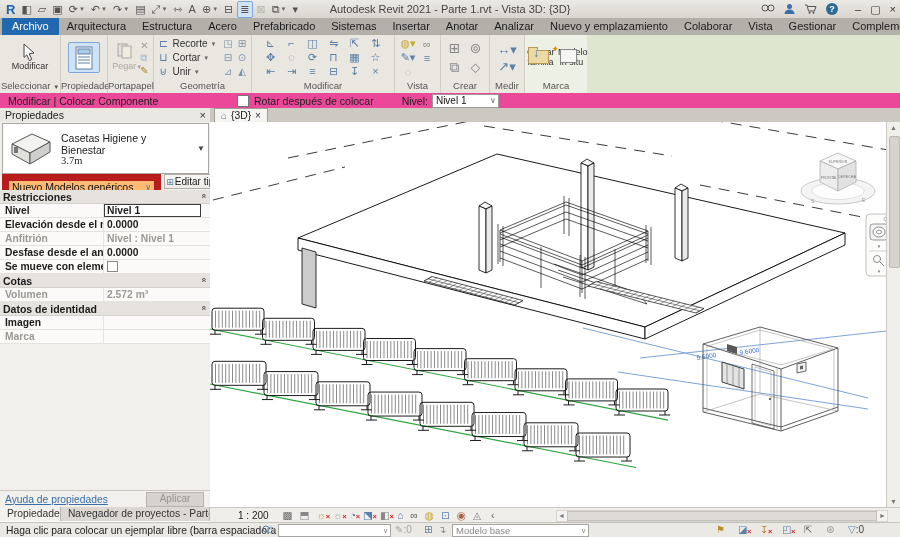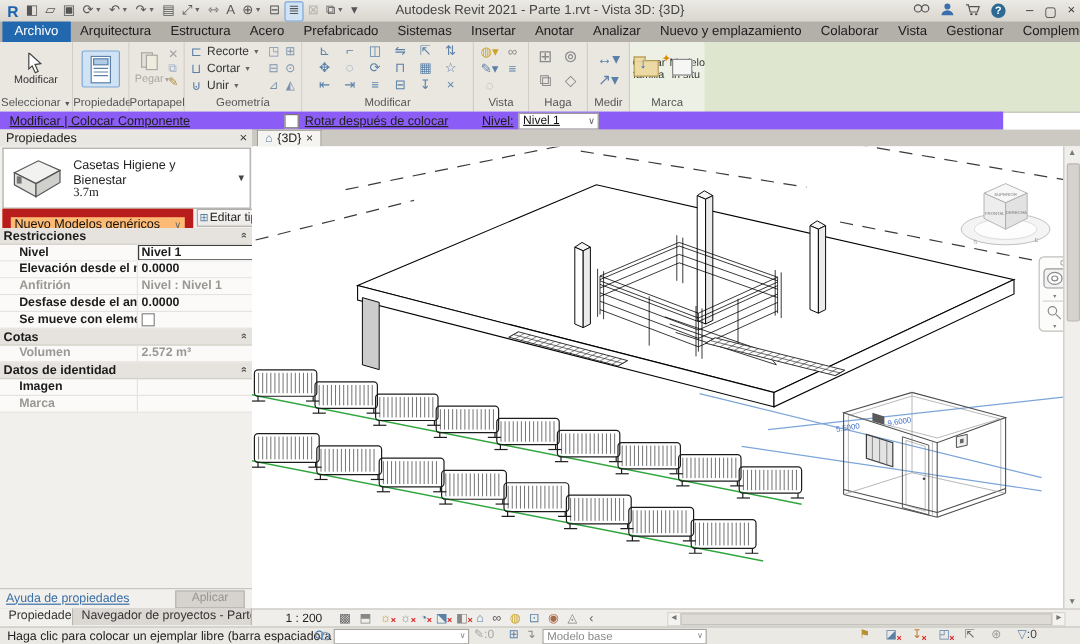--- a/index.html
+++ b/index.html
@@ -54,22 +54,22 @@
   .mgrid4 span{font-size:14px;color:#8a8a8a;}
   .medcol{display:flex;flex-direction:column;gap:2px;align-items:center;}
   .medcol span{font-size:13px;color:#5b80a8;}
   .ficon{position:relative;width:22px;height:18px;margin:0 auto 1px;}
   .folder{position:absolute;left:1px;top:3px;width:19px;height:12px;background:#ecd9a4;border:1px solid #b59a55;border-radius:1px;}
   .folder:before{content:"";position:absolute;left:-1px;top:-4px;width:8px;height:3px;background:#ecd9a4;border:1px solid #b59a55;border-bottom:none;}
   .blue-dn{position:absolute;left:6px;top:2px;color:#2f6fc0;font-size:12px;font-weight:bold;}
   .cube{position:absolute;left:2px;top:2px;width:15px;height:12px;background:#f6f6f4;border:1px solid #8a8a8a;}
   .spark{position:absolute;right:-1px;top:-2px;color:#e08a00;font-size:9px;}
   
-  .optionsbar{position:absolute;left:0;top:93px;width:836px;height:15px;background:#8b5cf6;
-    border-bottom:1px solid #c9c6bf;display:flex;align-items:center;font-size:10.5px;text-decoration:underline;}
+  .optionsbar{position:absolute;left:0;top:93px;width:900px;height:15px;background:#ec4899;
+    border-bottom:1px solid #c9c6bf;display:flex;align-items:center;font-size:10.5px;}
   .ob-context{width:225px;padding-left:8px;color:#1c1c1c;}
   .ob-check{width:10px;height:10px;background:#fff;border:1px solid #777;margin:0 5px 0 4px;}
   .ob-level{margin-left:28px;color:#1c1c1c;}
   .ob-select{margin-left:4px;width:62px;height:12px;background:#fff;border:1px solid #999;
     font-size:10px;line-height:12px;padding-left:3px;position:relative;color:#111;}
   .ob-select:after{content:"∨";position:absolute;right:2px;top:0;font-size:8px;color:#666;}
   
   .palette{position:absolute;left:0;top:108px;width:210px;height:399px;background:#f1f0ed;
     border-right:1px solid #96938d;}
   .pal-head{height:14px;line-height:14px;padding-left:5px;font-size:10.5px;color:#222;
@@ -85,21 +85,21 @@
     line-height:13px;padding-left:3px;position:relative;color:#111;}
   .famsel:after{content:"∨";position:absolute;right:3px;top:0;font-size:8px;color:#666;}
   .edittype{flex:none;width:56px;height:13px;background:linear-gradient(#f8f7f5,#eceae6);
     border:1px solid #b1aeaa;font-size:10px;line-height:13px;text-align:center;color:#222;}
   .edittype .eticon{color:#5b80a8;font-size:9px;margin-right:1px;}
   #pgrid{position:absolute;left:0;top:82px;width:210px;font-weight:bold;}
   .sechead{height:13px;background:#e6e3de;border-bottom:1px solid #d4d1cb;display:flex;align-items:center;
     font-size:10.5px;color:#1c1c1c;padding-left:3px;position:relative;}
   .sec-chev{position:absolute;right:4px;top:1px;font-size:9px;color:#555;transform:rotate(90deg);}
   .prow{display:flex;height:13px;border-bottom:1px solid #e5e3df;background:#fbfaf9;font-size:10.3px;}
-  .plab{flex:none;width:98px;padding-left:16px;line-height:13px;color:#1c1c1c;overflow:hidden;white-space:nowrap;}
+  .plab{flex:none;width:98px;padding-left:5px;line-height:13px;color:#1c1c1c;overflow:hidden;white-space:nowrap;}
   .pval{flex:none;width:94px;border-left:1px solid #e5e3df;line-height:13px;padding-left:3px;
     color:#1c1c1c;overflow:hidden;white-space:nowrap;position:relative;}
   .ro{color:#9b9893;}
   .pval.focus{box-shadow:inset 0 0 0 1px #3c3c3c;background:#fff;}
   .cbox{display:inline-block;width:9px;height:9px;background:#fff;border:1px solid #888;margin-top:1px;}
   .pal-foot{position:absolute;left:0;bottom:0;width:210px;height:16px;border-top:1px solid #c9c6c0;
     background:#f1f0ed;display:flex;align-items:center;}
   .helplink{margin-left:5px;font-size:10.3px;color:#3a6ea5;text-decoration:underline;}
   .applybtn{margin-left:auto;margin-right:6px;width:56px;height:13px;background:#d6d3cf;border:1px solid #b7b4b0;
     color:#97948f;font-size:10px;line-height:12px;text-align:center;}
@@ -326,21 +326,21 @@
       </div>
       <div class="panel" style="width:48px">
         <div class="pbody">
             <div class="mgrid4">
               <span>⊞</span>
               <span>⊚</span>
               <span>⧉</span>
               <span>⬦</span>
             </div>
           </div>
-        <div class="plabel">Haga</div>
+        <div class="plabel">Crear</div>
       </div>
       <div class="panel" style="width:34px">
         <div class="pbody">
             <div class="medcol">
               <span>↔▾</span>
               <span>↗▾</span>
             </div>
           </div>
         <div class="plabel">Medir</div>
       </div>

